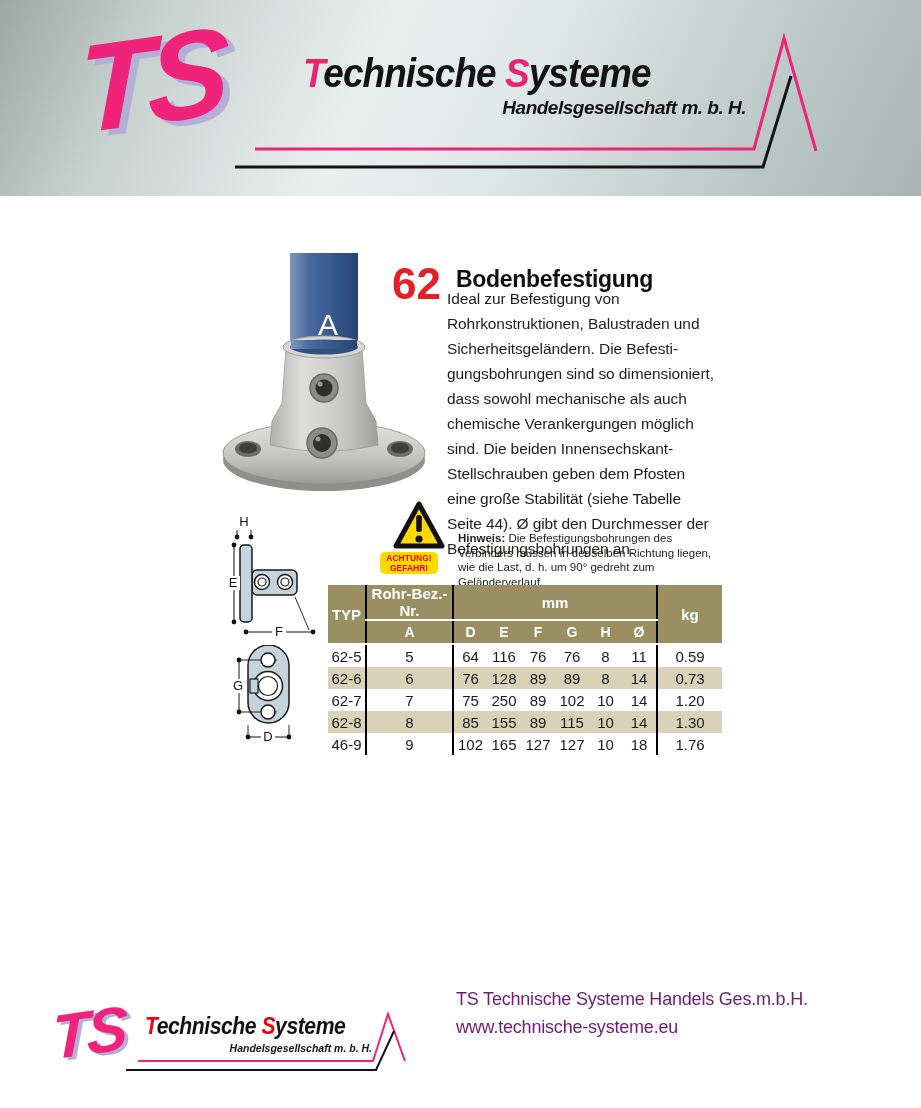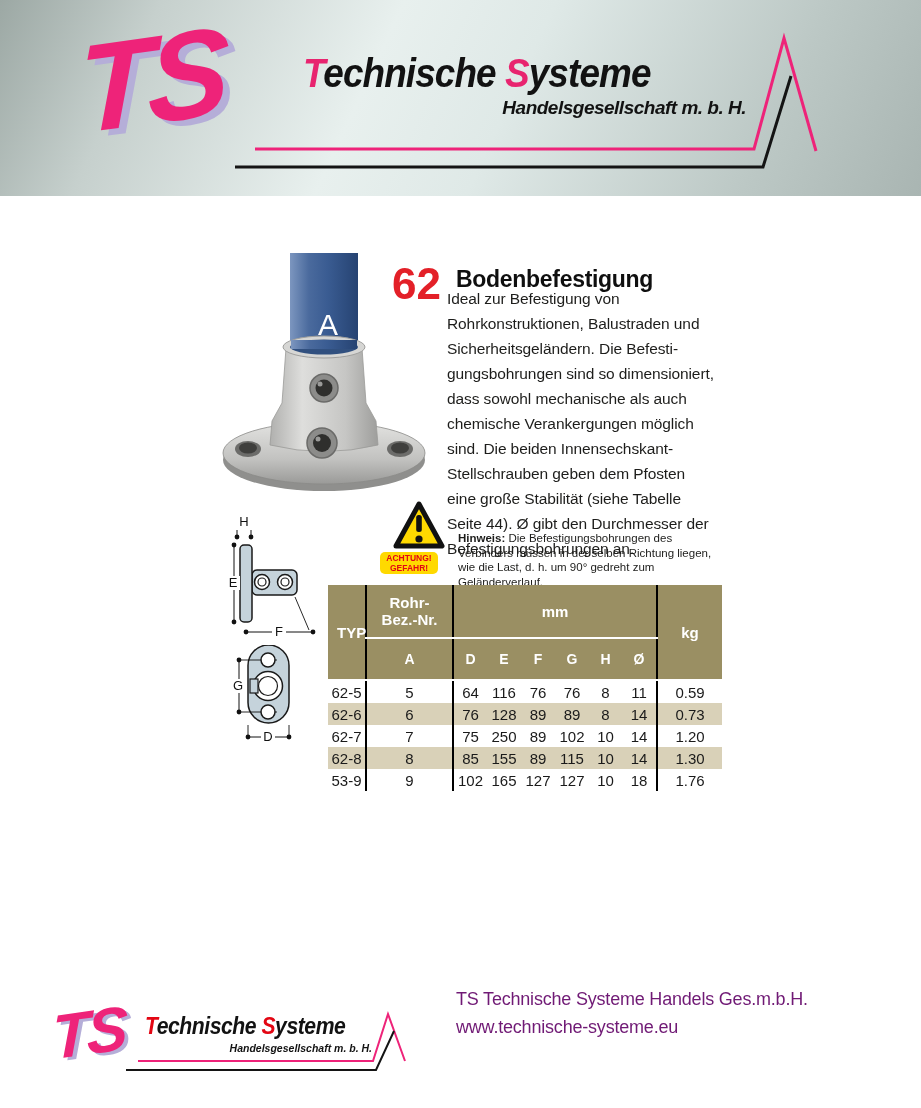--- a/index.html
+++ b/index.html
@@ -61,21 +61,21 @@
   .draw2{position:absolute;left:230px;top:645px;}
   .dim-label{font-size:13px;fill:#111;font-weight:500;}
   
   .spec-table{
     position:absolute;left:328px;top:585px;
     border-collapse:collapse;table-layout:fixed;width:394px;
     font-size:15px;color:#1a1a1a;
   }
   .spec-table th{
     background:#9a8f63;color:#ffffff;font-weight:bold;font-size:15px;
-    padding:9px;text-align:center;vertical-align:middle;
+    padding:0;text-align:center;vertical-align:middle;
   }
   .spec-table thead tr:first-child th{height:26px;}
   .spec-table thead tr:last-child th{height:22px;font-size:14px;}
   .spec-table td{
     height:22px;padding:0;text-align:center;vertical-align:middle;background:#ffffff;
   }
   .spec-table tr.alt td{background:#d9d1b8;}
   .spec-table .bl{border-left:2px solid #000;}
   .spec-table thead th{border-bottom:2px solid #ffffff;}
   
@@ -319,21 +319,21 @@
         <td class="bl">8</td>
         <td class="bl">85</td>
         <td>155</td>
         <td>89</td>
         <td>115</td>
         <td>10</td>
         <td>14</td>
         <td class="bl">1.30</td>
       </tr>
       <tr>
-        <td>53-9</td>
+        <td>46-9</td>
         <td class="bl">9</td>
         <td class="bl">102</td>
         <td>165</td>
         <td>127</td>
         <td>127</td>
         <td>10</td>
         <td>18</td>
         <td class="bl">1.76</td>
       </tr>
     </tbody>

